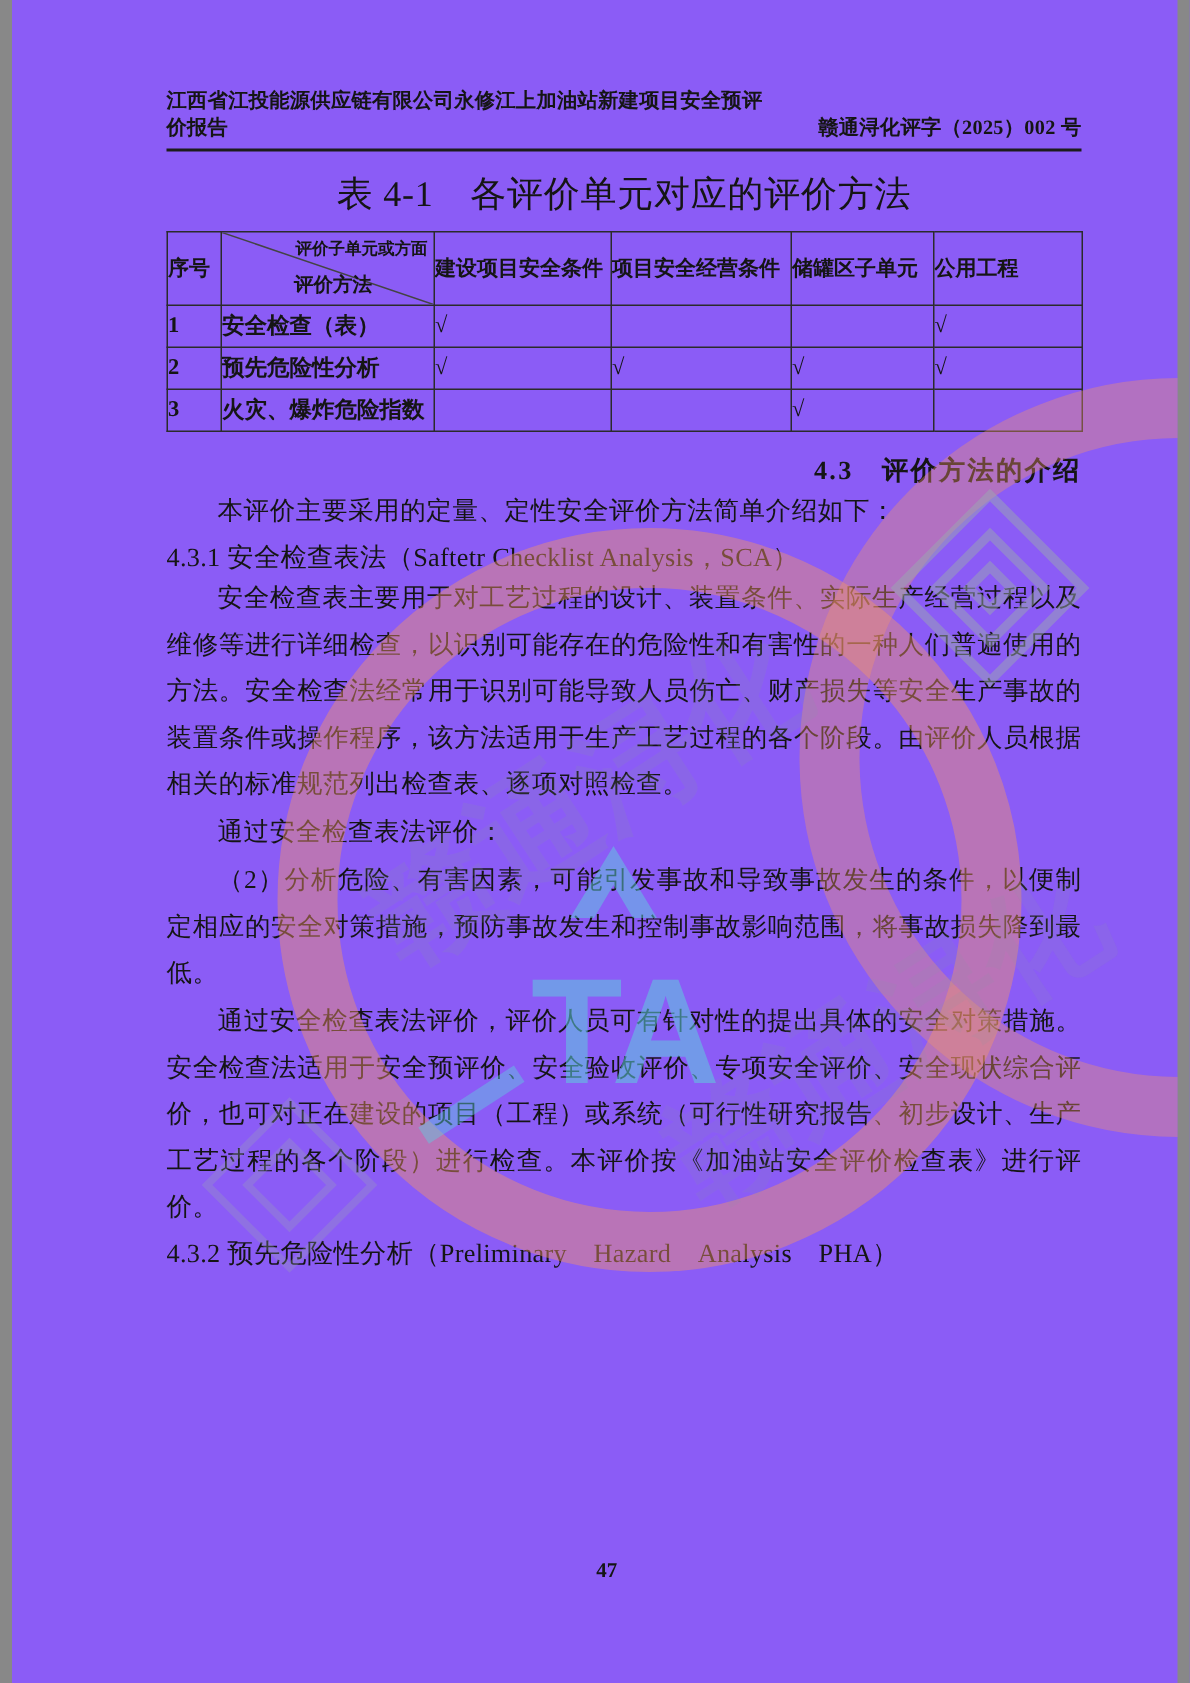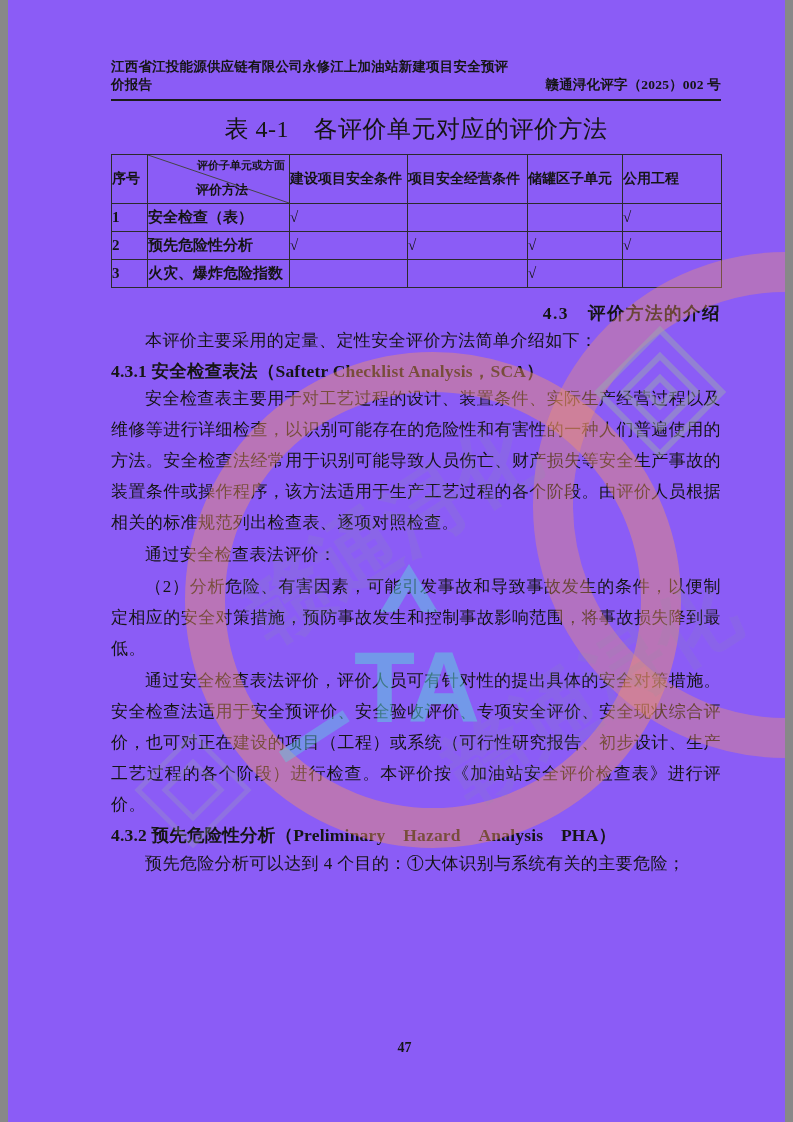--- a/index.html
+++ b/index.html
@@ -70,21 +70,21 @@
   .h43{
     margin-top:13px;
     font-size:17.5px;
     font-weight:bold;
     letter-spacing:1.5px;
     text-align:right;
   }
   .h431,.h432{
     margin-top:3px;
     font-size:17.5px;
-    font-weight:bold;
+    font-weight:normal;
     letter-spacing:0.2px;
   }
   p.body{
     margin:0;
     font-size:17px;
     line-height:31px;
     text-align:justify;
     text-indent:2em;
     letter-spacing:0.4px;
   }
@@ -174,21 +174,20 @@
     <div class="h43">4.3　评价方法的介绍</div>
     <p class="body">本评价主要采用的定量、定性安全评价方法简单介绍如下：</p>
 
     <div class="h431">4.3.1 安全检查表法（Saftetr Checklist Analysis，SCA）</div>
     <p class="body">安全检查表主要用于对工艺过程的设计、装置条件、实际生产经营过程以及维修等进行详细检查，以识别可能存在的危险性和有害性的一种人们普遍使用的方法。安全检查法经常用于识别可能导致人员伤亡、财产损失等安全生产事故的装置条件或操作程序，该方法适用于生产工艺过程的各个阶段。由评价人员根据相关的标准规范列出检查表、逐项对照检查。</p>
     <p class="body tight">通过安全检查表法评价：</p>
     <p class="body tight">（2）分析危险、有害因素，可能引发事故和导致事故发生的条件，以便制定相应的安全对策措施，预防事故发生和控制事故影响范围，将事故损失降到最低。</p>
     <p class="body tight">通过安全检查表法评价，评价人员可有针对性的提出具体的安全对策措施。安全检查法适用于安全预评价、安全验收评价、专项安全评价、安全现状综合评价，也可对正在建设的项目（工程）或系统（可行性研究报告、初步设计、生产工艺过程的各个阶段）进行检查。本评价按《加油站安全评价检查表》进行评价。</p>
 
     <div class="h432">4.3.2 预先危险性分析（Preliminary　Hazard　Analysis　PHA）</div>
-    <p class="body tight">预先危险分析可以达到 4 个目的：①大体识别与系统有关的主要危险；</p>
 
   </div>
 
   <div class="page-number">47</div>
 
   <svg class="watermark" viewBox="0 0 793 1122" width="793" height="1122">
 
     <circle cx="425" cy="600" r="228" fill="none" stroke="#F2926B" stroke-width="40" opacity="0.45"></circle>
 
     <circle cx="778" cy="505" r="233" fill="none" stroke="#F2926B" stroke-width="40" opacity="0.38"></circle>

